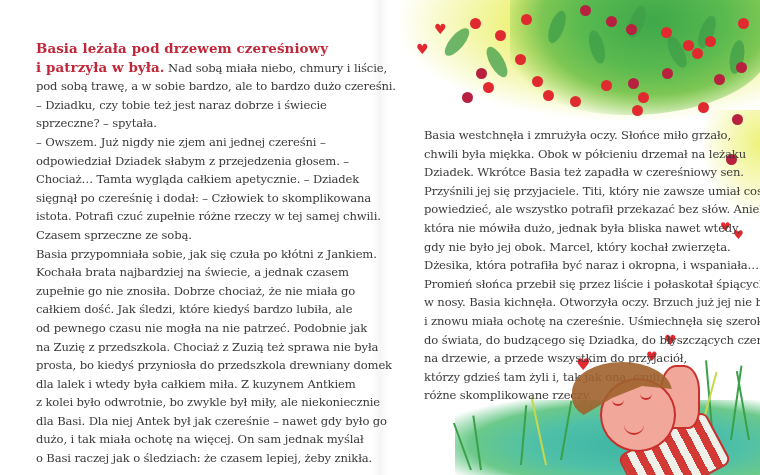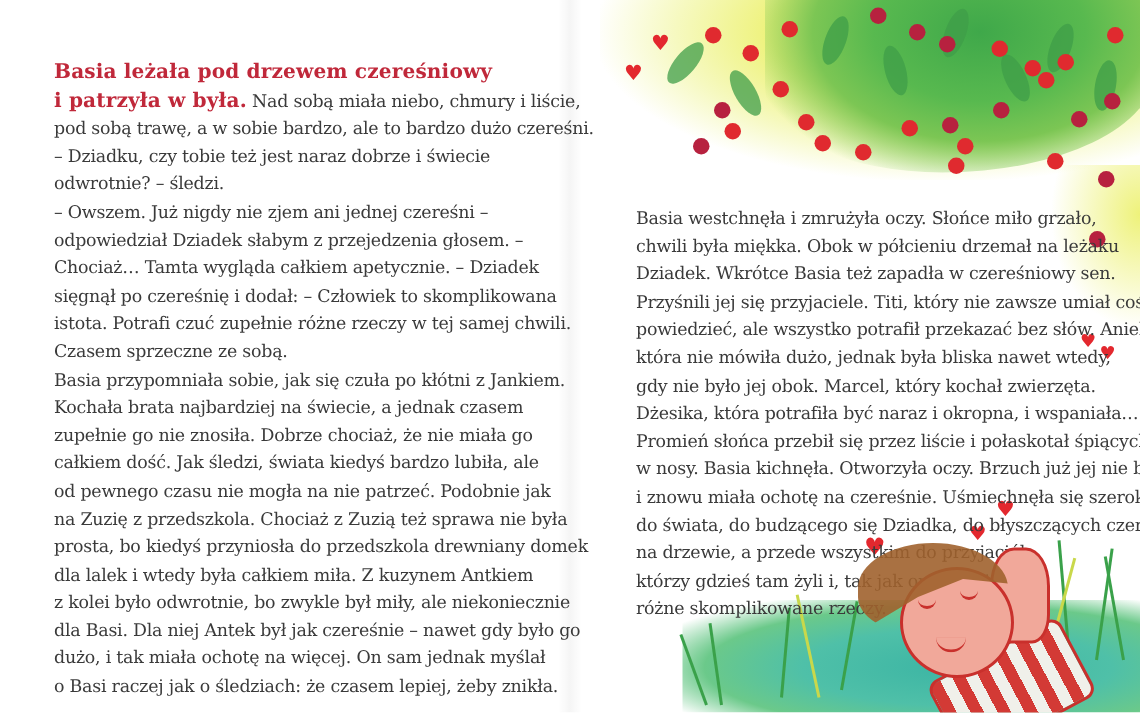--- a/index.html
+++ b/index.html
@@ -6,21 +6,21 @@
   body { width:760px; height:475px; overflow:hidden; background:#fff; position:relative;
          font-family:"DejaVu Serif", serif; color:#3a3a3a; }
   .page { position:absolute; top:0; height:475px; }
   .page-left { left:0; width:380px; background:#fff; }
   .page-right { left:380px; width:380px; background:#fff; overflow:hidden; }
   .gutter { position:absolute; left:372px; top:0; width:16px; height:475px;
             background:linear-gradient(to right, rgba(0,0,0,0.0), rgba(0,0,0,0.04), rgba(0,0,0,0.0)); }
 
   .text-block { position:absolute; font-size:11.6px; line-height:18.6px; letter-spacing:-0.15px; }
   .left-text { left:36px; top:39px; width:330px; }
-  .right-text { left:424px; top:136px; width:330px; z-index:3; }
+  .right-text { left:424px; top:126px; width:330px; z-index:3; }
   .line { display:block; white-space:nowrap; }
   .heading { color:#c0283a; font-weight:bold; font-size:13.4px; letter-spacing:0.1px; }
 
   
   .tree { position:absolute; left:390px; top:0; width:370px; height:125px; z-index:1; }
   .tree-wash { position:absolute; left:10px; top:-20px; width:380px; height:140px;
                background:radial-gradient(ellipse at 60% 30%, #f4f06a 0%, #eef27a 35%, rgba(240,245,150,0.6) 55%, rgba(255,255,255,0) 72%); }
   .tree-leaves { position:absolute; left:120px; top:-10px; width:260px; height:125px;
                  background:radial-gradient(ellipse at 55% 25%, #3fa84a 0%, #58b94f 35%, #7cc654 55%, rgba(150,210,90,0) 78%);
                  border-radius:0 0 60% 50%; }
@@ -51,31 +51,31 @@
 
 <div class="page page-left"></div>
 <div class="page page-right"></div>
 <div class="gutter"></div>
 
 <div class="text-block left-text">
   <span class="line heading">Basia leżała pod drzewem czereśniowy</span>
   <span class="line"><span class="heading">i patrzyła w była.</span><span> Nad sobą miała niebo, chmury i liście,</span></span>
   <span class="line">pod sobą trawę, a w sobie bardzo, ale to bardzo dużo czereśni.</span>
   <span class="line">– Dziadku, czy tobie też jest naraz dobrze i świecie</span>
-  <span class="line">odwrotnie? – śledzi.</span>
+  <span class="line">sprzeczne? – spytała.</span>
   <span class="line">– Owszem. Już nigdy nie zjem ani jednej czereśni –</span>
   <span class="line">odpowiedział Dziadek słabym z przejedzenia głosem. –</span>
   <span class="line">Chociaż… Tamta wygląda całkiem apetycznie. – Dziadek</span>
   <span class="line">sięgnął po czereśnię i dodał: – Człowiek to skomplikowana</span>
   <span class="line">istota. Potrafi czuć zupełnie różne rzeczy w tej samej chwili.</span>
   <span class="line">Czasem sprzeczne ze sobą.</span>
   <span class="line">Basia przypomniała sobie, jak się czuła po kłótni z Jankiem.</span>
   <span class="line">Kochała brata najbardziej na świecie, a jednak czasem</span>
   <span class="line">zupełnie go nie znosiła. Dobrze chociaż, że nie miała go</span>
-  <span class="line">całkiem dość. Jak śledzi, świata kiedyś bardzo lubiła, ale</span>
+  <span class="line">całkiem dość. Jak śledzi, które kiedyś bardzo lubiła, ale</span>
   <span class="line">od pewnego czasu nie mogła na nie patrzeć. Podobnie jak</span>
   <span class="line">na Zuzię z przedszkola. Chociaż z Zuzią też sprawa nie była</span>
   <span class="line">prosta, bo kiedyś przyniosła do przedszkola drewniany domek</span>
   <span class="line">dla lalek i wtedy była całkiem miła. Z kuzynem Antkiem</span>
   <span class="line">z kolei było odwrotnie, bo zwykle był miły, ale niekoniecznie</span>
   <span class="line">dla Basi. Dla niej Antek był jak czereśnie – nawet gdy było go</span>
   <span class="line">dużo, i tak miała ochotę na więcej. On sam jednak myślał</span>
   <span class="line">o Basi raczej jak o śledziach: że czasem lepiej, żeby znikła.</span>
 </div>
 

